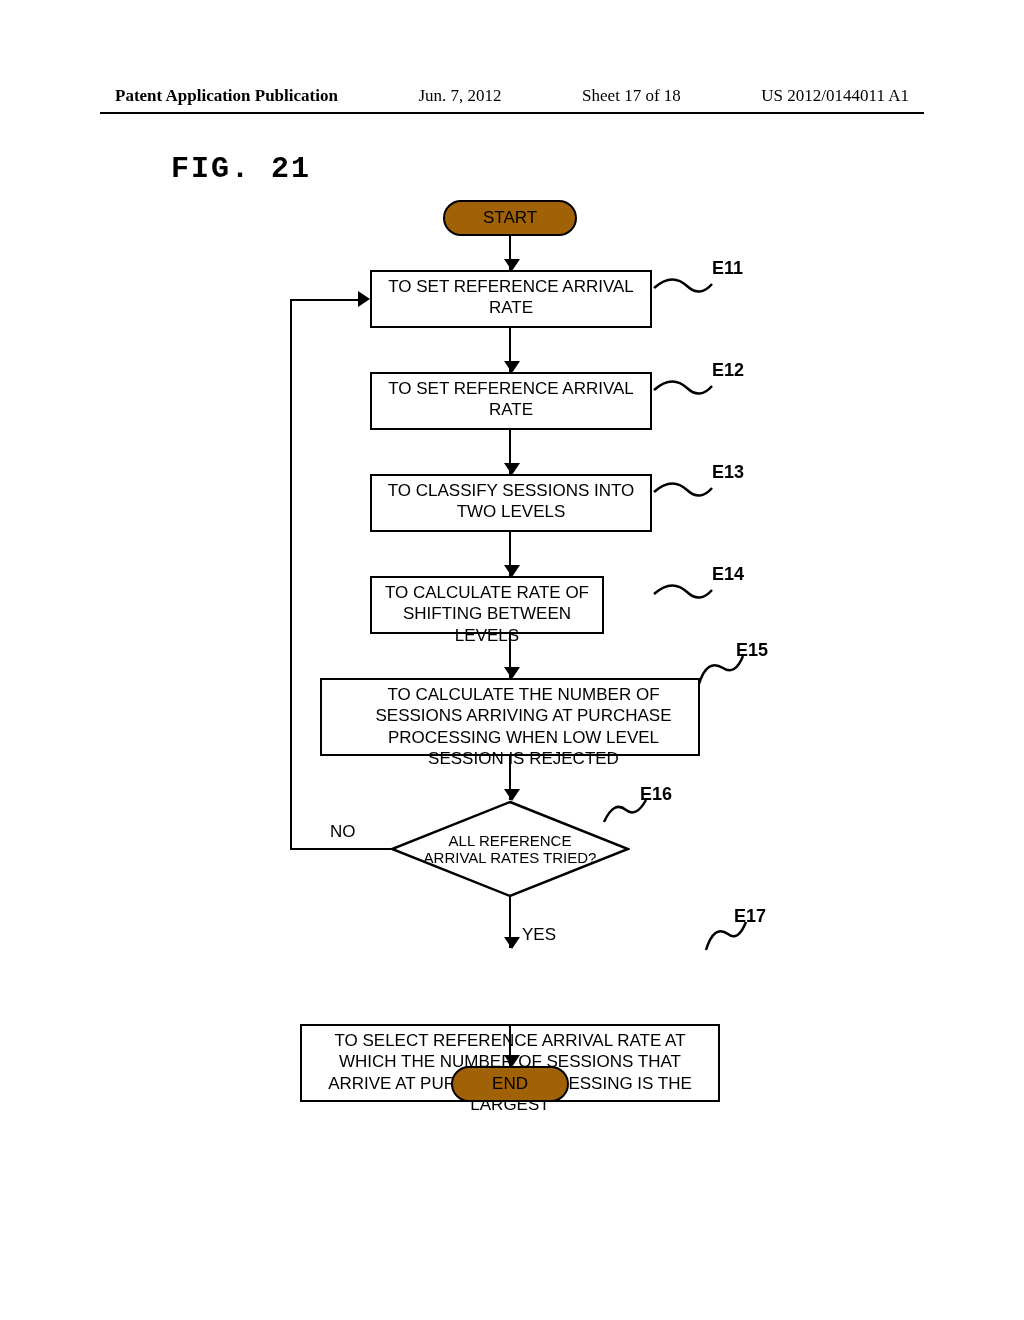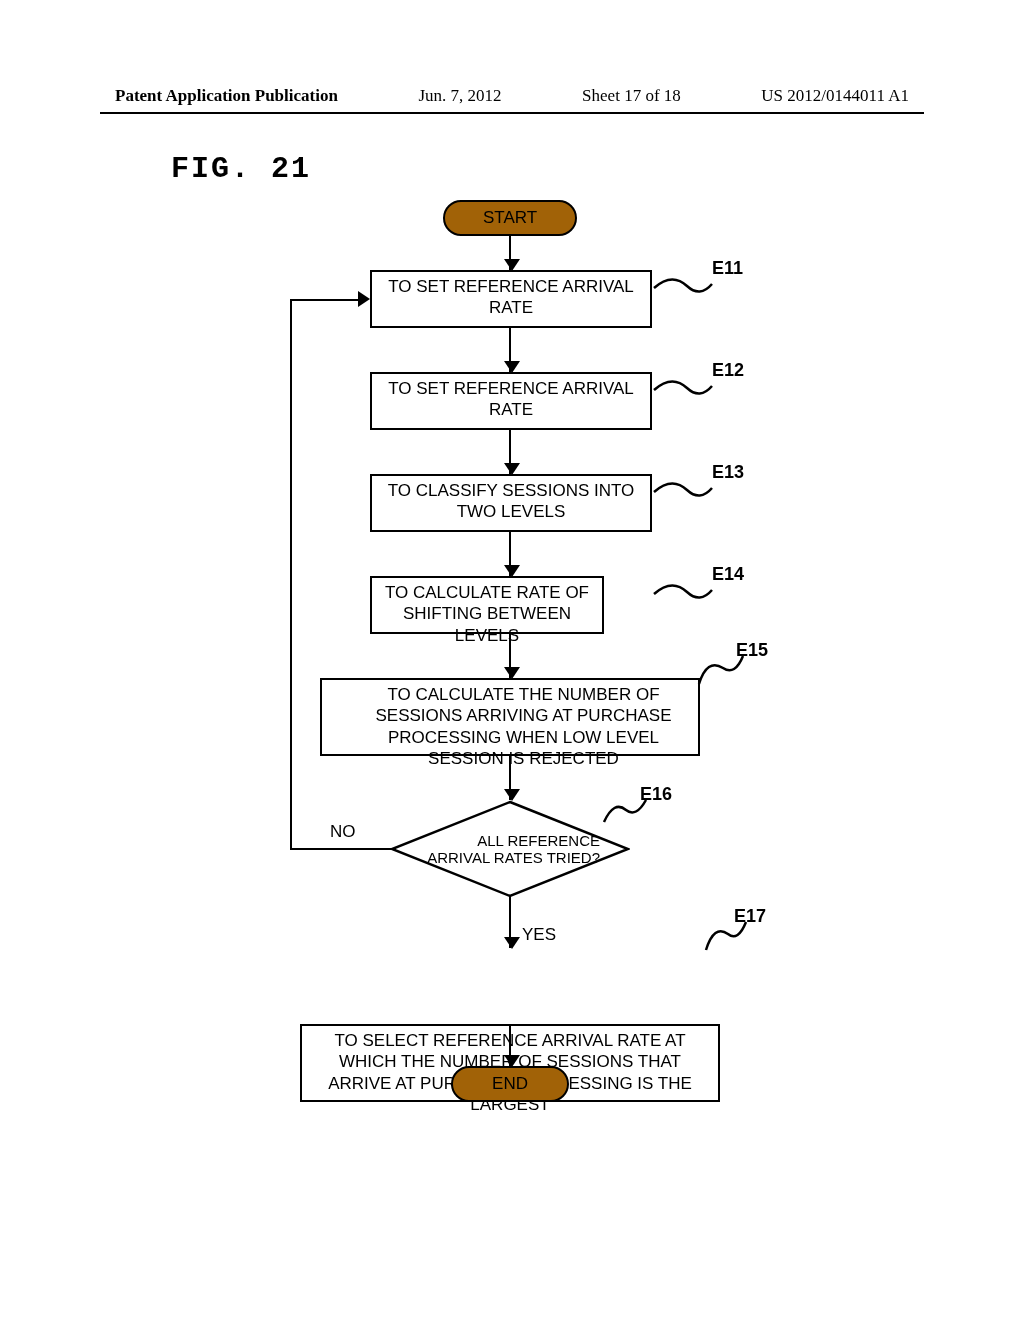--- a/index.html
+++ b/index.html
@@ -80,21 +80,21 @@
   .decision {
     position: absolute;
     width: 240px;
     height: 98px;
   }
   .decision svg { position: absolute; top: 0; left: 0; }
   .decision .dec-text {
     position: absolute;
     top: 50%; left: 50%;
     transform: translate(-50%, -50%);
-    text-align: right;
+    text-align: center;
     font-family: Arial, sans-serif;
     font-size: 15px;
     line-height: 1.15;
     width: 180px;
   }
 
   
   .steplabel {
     position: absolute;
     font-family: Arial, sans-serif;

